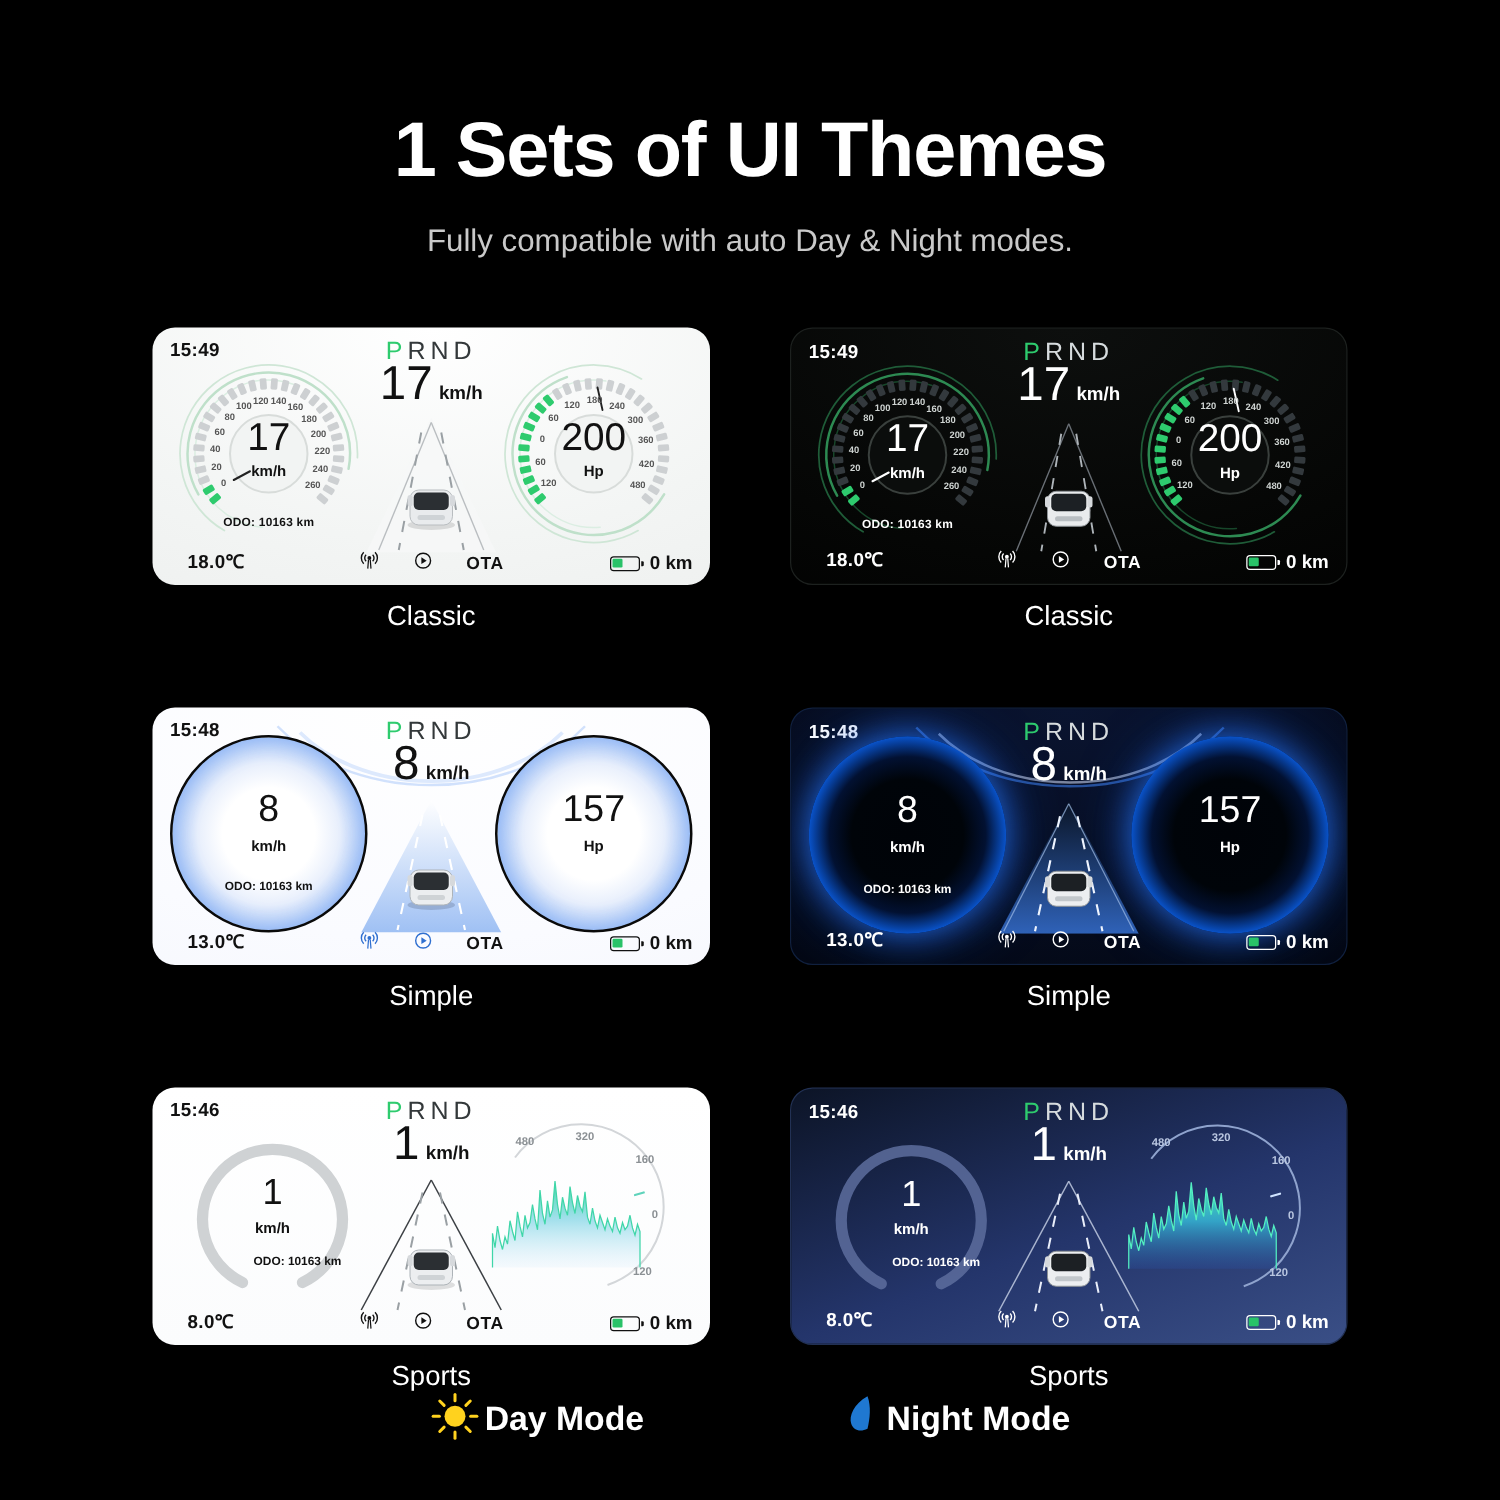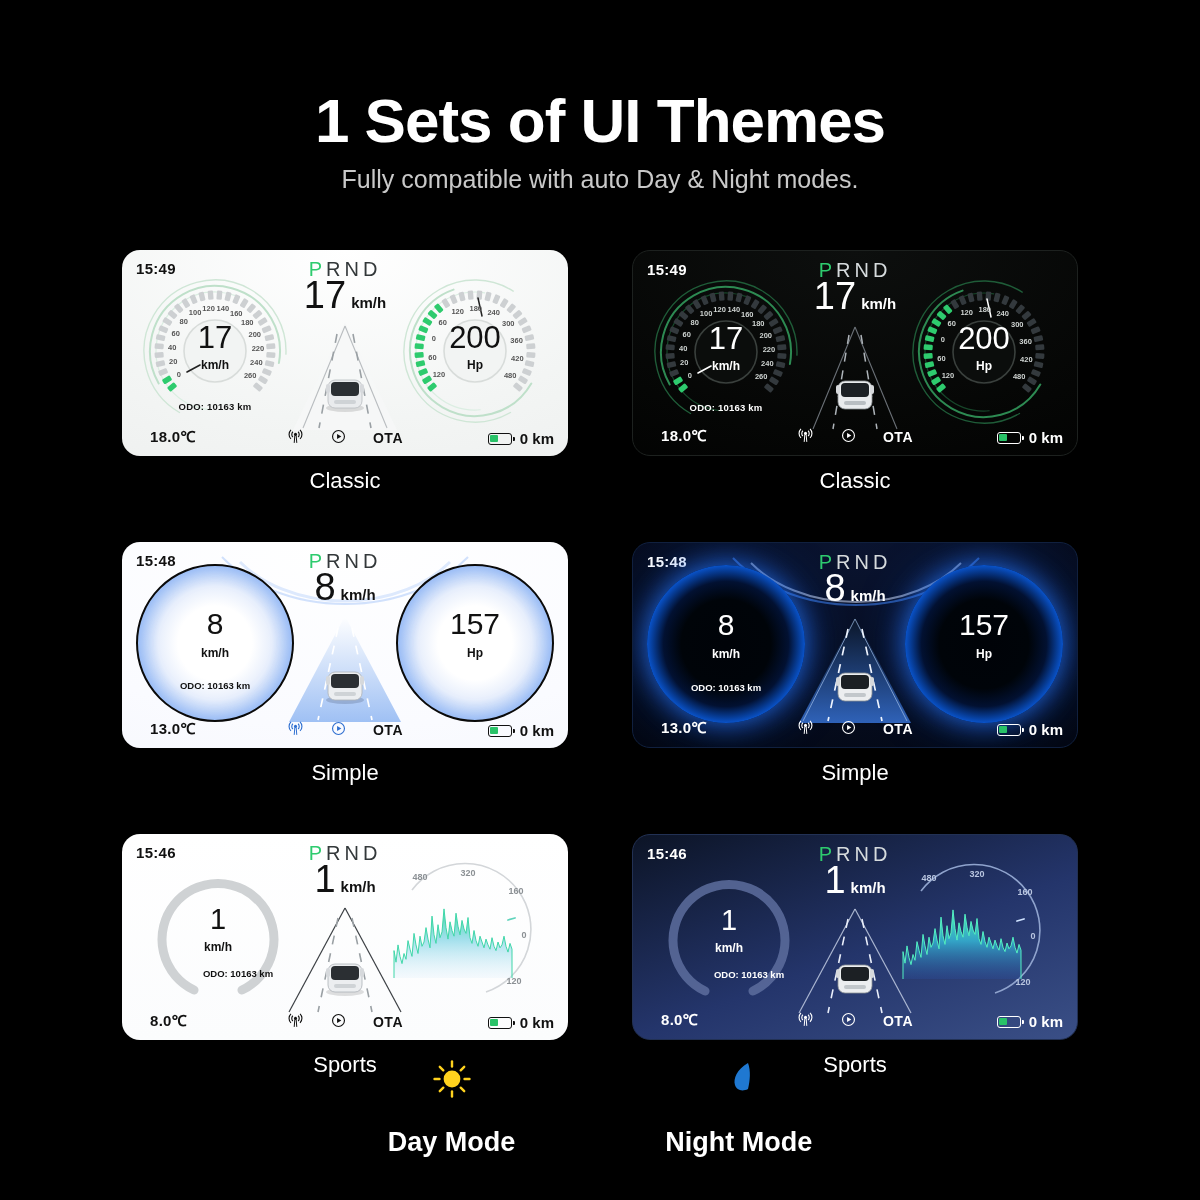--- a/index.html
+++ b/index.html
@@ -12,29 +12,29 @@
     overflow:hidden;
   }
 
   
   .header { text-align:center; padding-top:88px; }
   .title {
     font-size:62px; font-weight:bold; letter-spacing:-1px;
     line-height:1.05; color:#ffffff;
   }
   .subtitle {
-    margin-top:12px; font-size:25px; color:#c9c9c9; font-weight:400;
+    margin-top:26px; font-size:25px; color:#c9c9c9; font-weight:400;
   }
 
   
   .grid {
     position:absolute; left:0; top:250px; width:1200px;
   }
   .row { display:flex; justify-content:center; gap:64px; margin-bottom:48px; }
-  .cell { width:446px; }
+  .cell { width:446px;margin-top:12px; }
 
   .panel {
     position:relative;
     width:446px; height:206px;
     border-radius:18px;
     overflow:hidden;
   }
   .panel-label {
     text-align:center; font-size:22px; color:#fff; margin-top:12px; font-weight:400;
   }
@@ -143,21 +143,21 @@
   .sp-arc .spv .big { font-size:29px; font-weight:400; line-height:1; }
   .sp-arc .spv .sm { font-size:12px; font-weight:600; margin-top:6px; }
   .sp-arc .odo { position:absolute; left:6px; right:-34px; top:76%; text-align:center; font-size:9.5px; font-weight:600; }
   .sp-chart { position:absolute; right:14px; top:26px; width:164px; height:150px; }
 
   
   .legend {
     position:absolute; left:0; right:0; bottom:42px;
     display:flex; justify-content:center; align-items:center; gap:150px;
   }
-  .legend-item { display:flex; align-items:center; gap:24px;flex-direction:column; }
+  .legend-item { display:flex; align-items:center; gap:4px; }
   .legend-item .lt { font-size:27px; font-weight:bold; color:#fff; }
 </style>
 </head>
 <body>
 
 <div class="header">
   <div class="title">1 Sets of UI Themes</div>
   <div class="subtitle">Fully compatible with auto Day &amp; Night modes.</div>
 </div>
 

